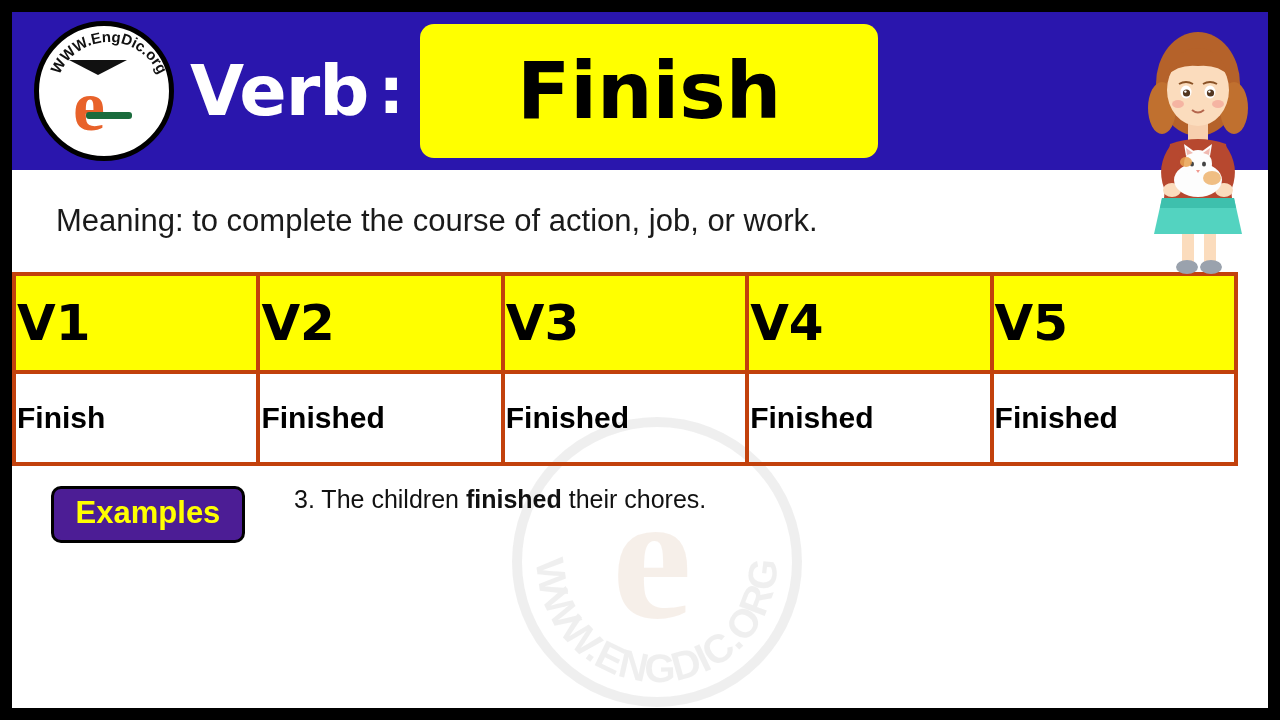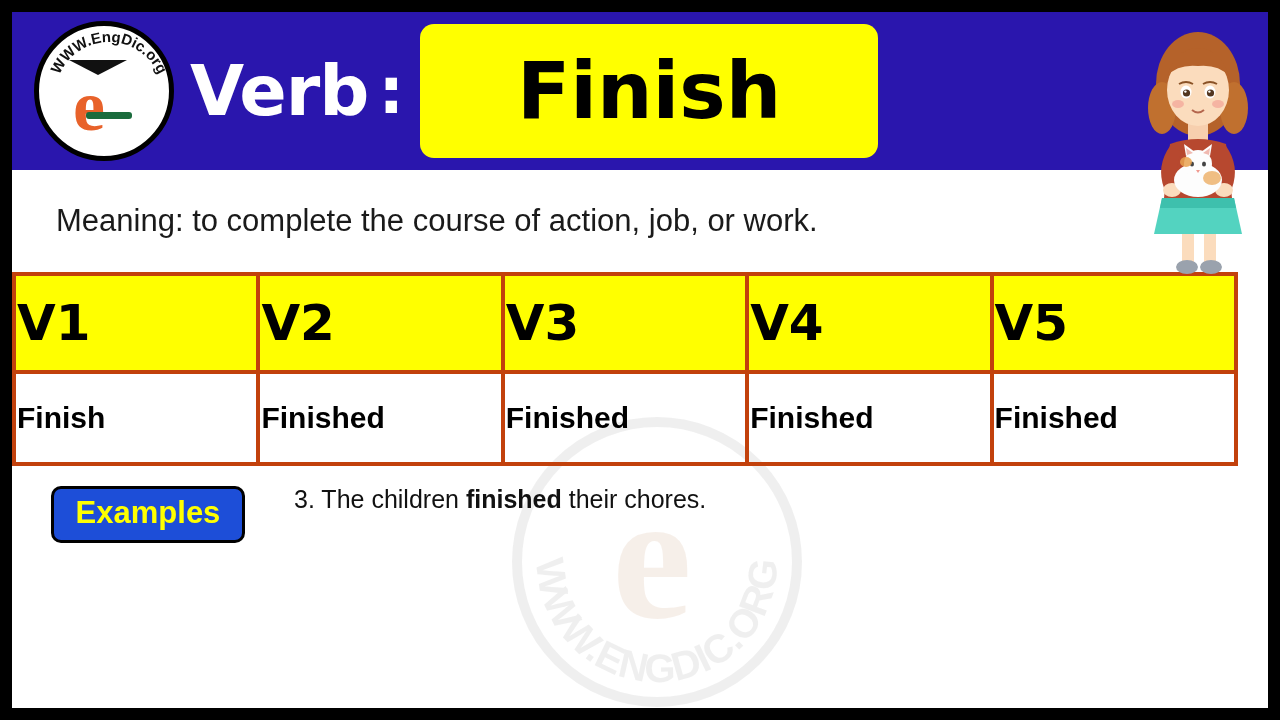--- a/index.html
+++ b/index.html
@@ -197,21 +197,21 @@
   }
   .examples-badge-col {
     width: 272px;
     flex: 0 0 272px;
     display: flex;
     justify-content: center;
     align-items: flex-start;
     padding-top: 6px;
   }
   .examples-badge {
-    background: #1d4ed8;
+    background: #4c1d95;
     border: 3px solid #000000;
     border-radius: 10px;
     color: #ffff00;
     font-size: 31px;
     font-weight: bold;
     font-family: "Liberation Sans", sans-serif;
     padding: 6px 22px 9px 22px;
   }
   .examples-list {
     flex: 1;

